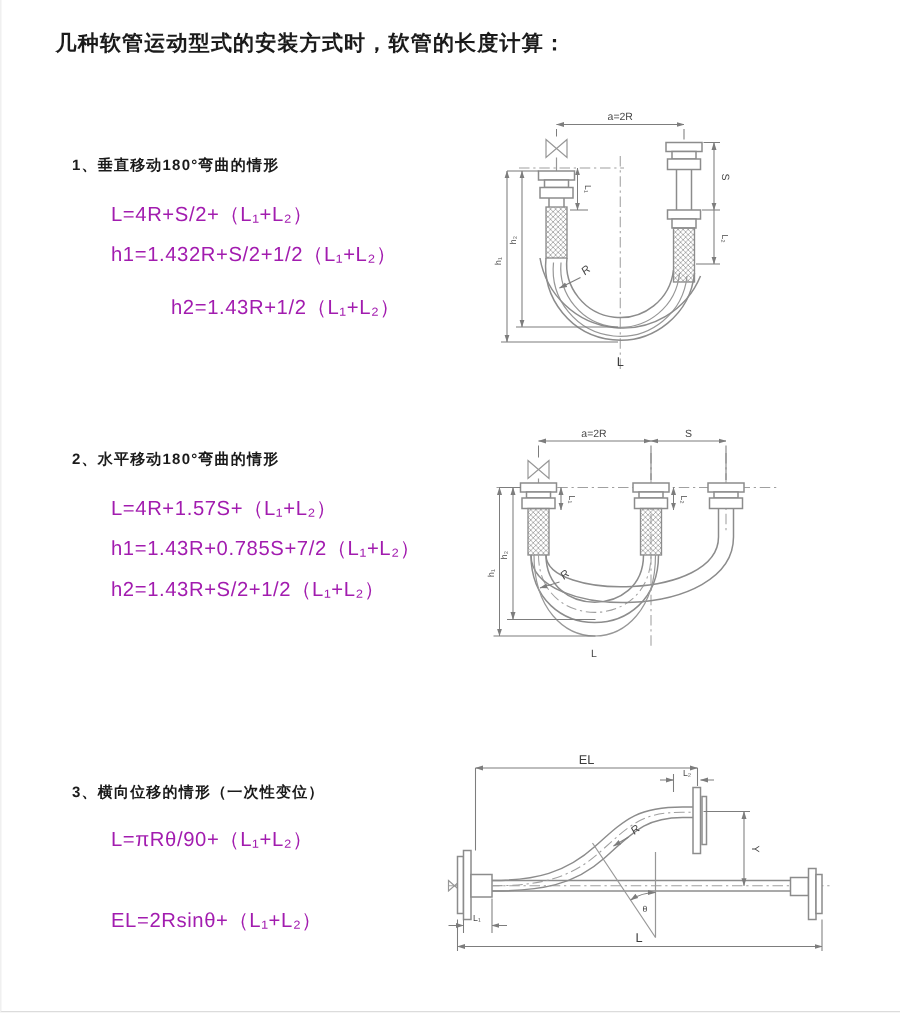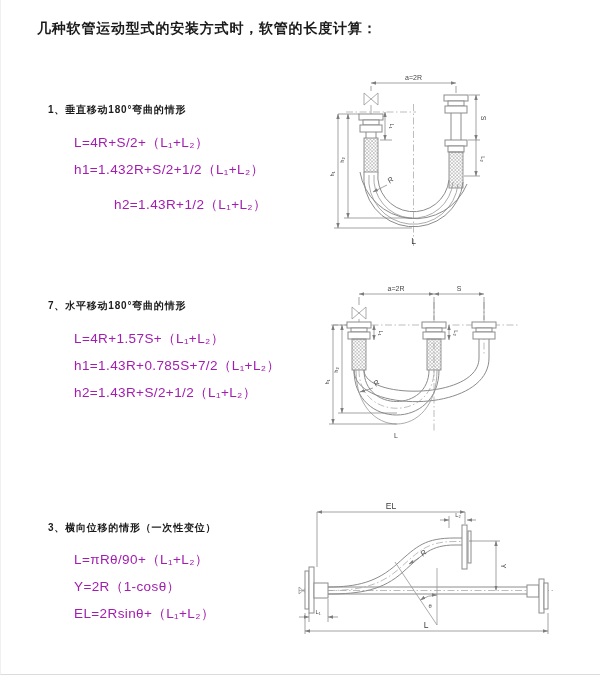--- a/index.html
+++ b/index.html
@@ -122,21 +122,21 @@
     </g>
 
     <g>
       <line class="dim" x1="71" y1="117" x2="57" y2="124" marker-end="url(#ar1)"></line>
       <text class="lbl lbl-i" x="76" y="114" text-anchor="middle" transform="rotate(-40 76 114)">R</text>
     </g>
 
     <text class="lbl lbl-b" x="97.5" y="176" text-anchor="middle">L</text>
   </svg>
 
-  <div class="sec-head" style="left:47px;top:299px;">7、水平移动180°弯曲的情形</div>
+  <div class="sec-head" style="left:47px;top:299px;">2、水平移动180°弯曲的情形</div>
   <div class="formula" style="left:73px;top:330px;">L=4R+1.57S+（L₁+L₂）</div>
   <div class="formula" style="left:73px;top:357px;">h1=1.43R+0.785S+7/2（L₁+L₂）</div>
   <div class="formula" style="left:73px;top:384px;">h2=1.43R+S/2+1/2（L₁+L₂）</div>
 
   <svg style="left:312px;top:282px;" width="270" height="170" viewBox="0 0 270 170">
     <defs>
       <marker id="ar2" viewBox="0 0 10 10" refX="9.5" refY="5" markerWidth="7.5" markerHeight="7.5" orient="auto-start-reverse">
         <path d="M0,1.8 L10,5 L0,8.2 z" fill="#7d7d7d"></path>
       </marker>
       <pattern id="hz2" width="3.4" height="3.4" patternUnits="userSpaceOnUse">
@@ -221,21 +221,20 @@
     <g>
       <line class="dim" x1="60" y1="106" x2="47" y2="110" marker-end="url(#ar2)"></line>
       <text class="lbl lbl-i" x="65" y="103" text-anchor="middle" transform="rotate(-40 65 103)">R</text>
     </g>
 
     <text class="lbl" x="83" y="156" text-anchor="middle">L</text>
   </svg>
 
   <div class="sec-head" style="left:47px;top:521px;">3、横向位移的情形（一次性变位）</div>
   <div class="formula" style="left:73px;top:551px;">L=πRθ/90+（L₁+L₂）</div>
-  <div class="formula" style="left:73px;top:578px;">Y=2R（1-cosθ）</div>
   <div class="formula" style="left:73px;top:605px;">EL=2Rsinθ+（L₁+L₂）</div>
 
   <svg style="left:296px;top:498px;" width="304" height="150" viewBox="0 0 304 150">
     <defs>
       <marker id="ar3" viewBox="0 0 10 10" refX="9.5" refY="5" markerWidth="7.5" markerHeight="7.5" orient="auto-start-reverse">
         <path d="M0,1.8 L10,5 L0,8.2 z" fill="#7d7d7d"></path>
       </marker>
     </defs>
 
     <path class="cl" d="M2,92.5 H258"></path>

